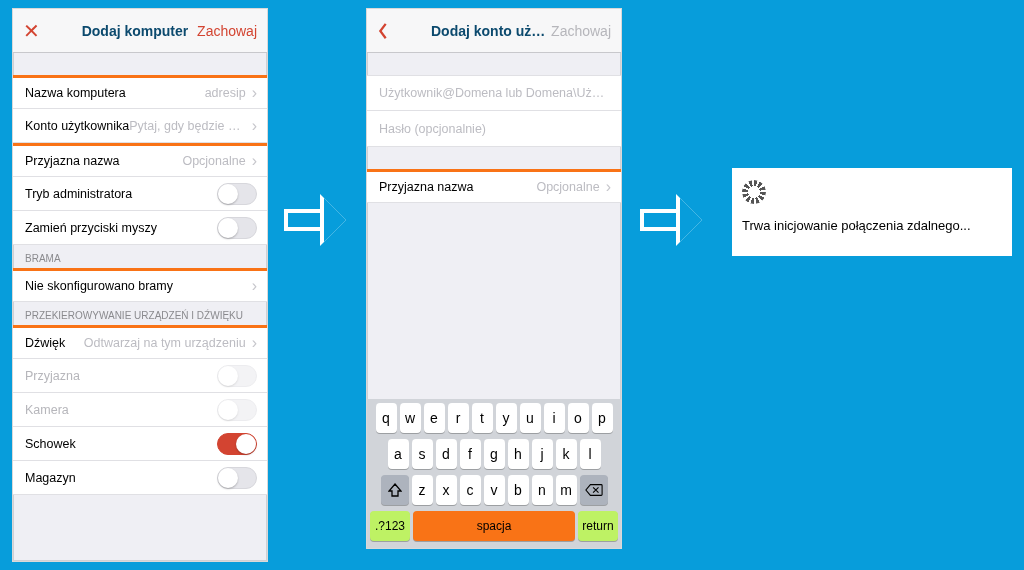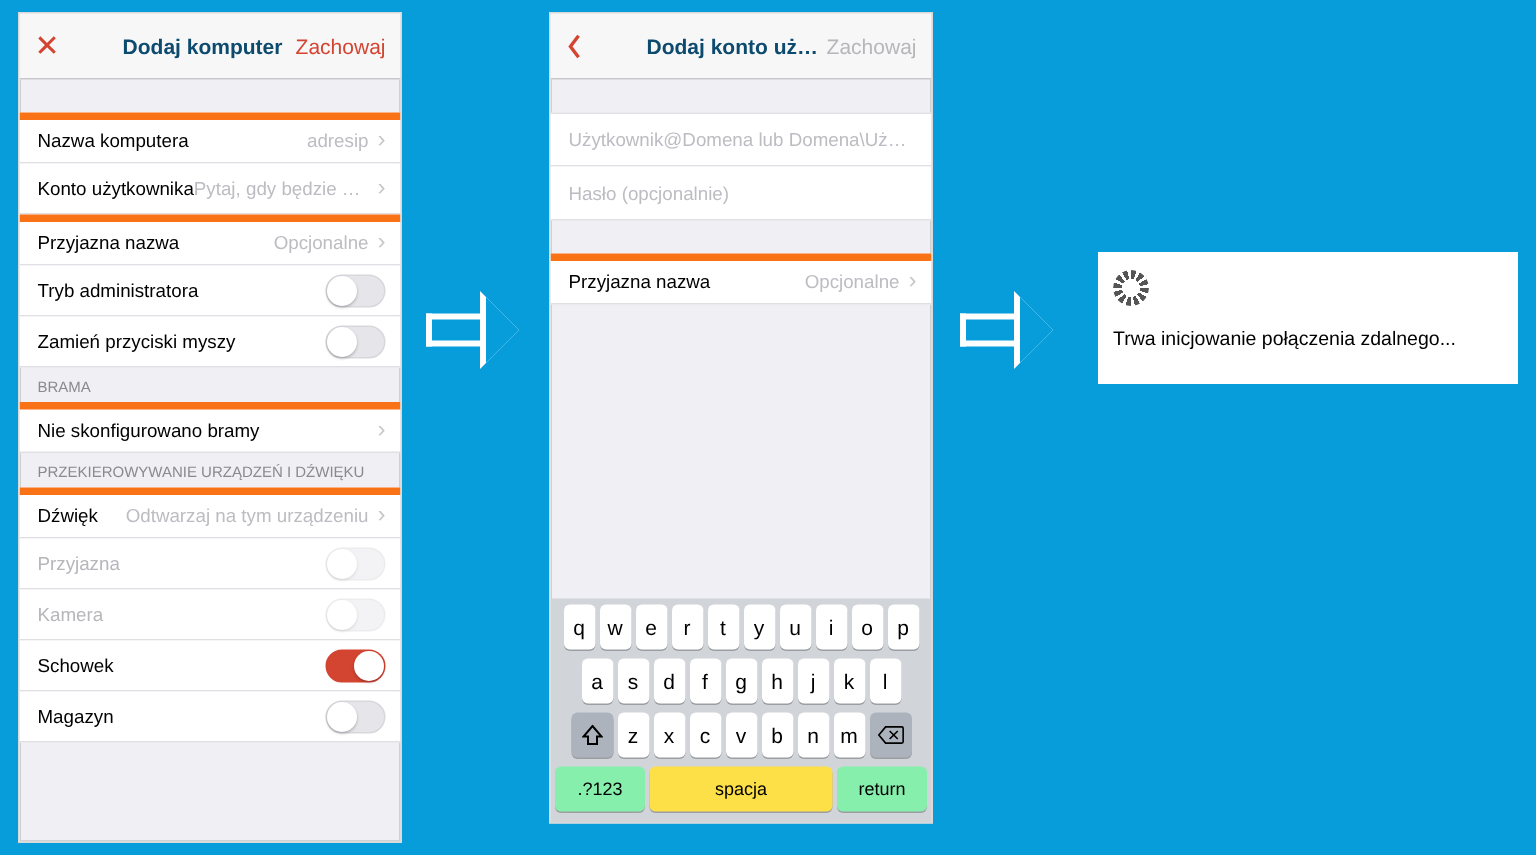--- a/index.html
+++ b/index.html
@@ -52,21 +52,21 @@
   .row {
     background: #fff;
     height: 34px;
     display: flex;
     align-items: center;
     padding: 0 10px 0 12px;
     font-size: 12.5px;
     border-bottom: 1px solid #e0e0e4;
     position: relative;
   }
-  .row.first { border-top: 5px solid #f97316; }
+  .row.first { border-top: 3px solid #f97316; }
   .row .label { flex: 0 0 auto; color: #000; }
   .row .label.gray { color: #b6b6bb; }
   .row .value {
     flex: 1 1 auto; text-align: right; color: #bcbcc2;
     white-space: nowrap; overflow: hidden; text-overflow: ellipsis;
     padding-right: 4px;
   }
   .row .chev { color: #c7c7cc; font-size: 16px; margin-left: 2px; }
 
   
@@ -105,21 +105,21 @@
   }
   .kb-row { display:flex; justify-content:center; gap:3px; margin-bottom:6px;}
   .kb-row:last-child{margin-bottom:3px;}
   .key {
     background:#fff; color:#000; border-radius:4px;
     height:30px; width:21px; display:flex; align-items:center; justify-content:center;
     font-size:14px; box-shadow:0 1px 0 rgba(0,0,0,.25);
   }
   .key.fn { background:#adb3bd; width:28px; font-size:12px;}
   .key.space { flex:1; }
-  .key.wide { width:60px; font-size:12px; background:#86efac;}
+  .key.wide { width:40px; font-size:12px; background:#bef264;}
   .kb-row.r2 { padding: 0 12px; }
   .kb-row.r4 .key.txt{ font-size:12px;}
 
   
   .arrow {
     position:absolute; display:flex; align-items:center;
   }
   .arrow .shaft {
     width:40px; height:22px; border:4px solid #fff; border-right:none;
   }
@@ -321,21 +321,21 @@
         </div>
       <div class="key fn">
         <svg class="bksp" viewBox="0 0 20 14">
             <path d="M6 1 H18 A1 1 0 0 1 19 2 V12 A1 1 0 0 1 18 13 H6 L1 7 Z" fill="none" stroke="#000" stroke-width="1.2"></path>
             <path d="M9 4 L15 10 M15 4 L9 10" stroke="#000" stroke-width="1.2"></path>
           </svg>
       </div>
     </div>
     <div class="kb-row r4">
       <div class="key wide txt">.?123</div>
-      <div class="key space txt" style="background:#fde047">spacja</div>
+      <div class="key space txt" style="background:#f97316">spacja</div>
       <div class="key wide txt">return</div>
     </div>
   </div>
 </div>
 
 <div id="arrow2" class="arrow">
   <div class="shaft"></div>
     <div class="head"></div>
 </div>
 

